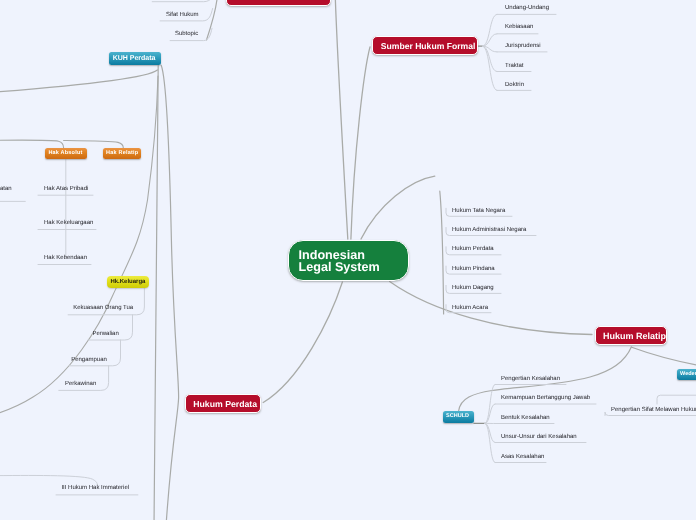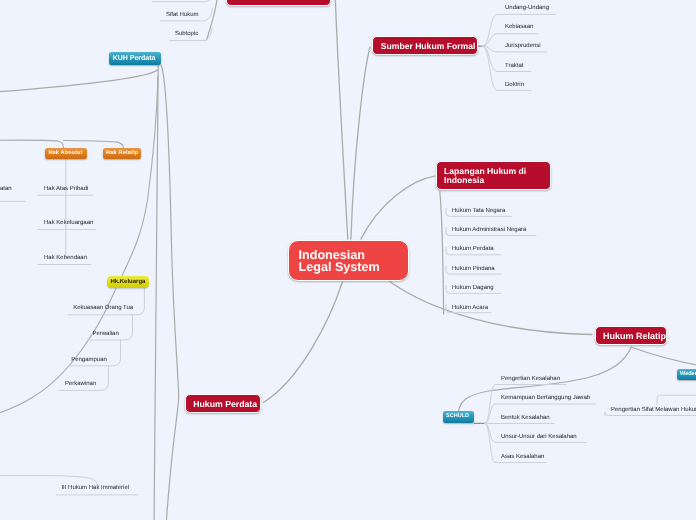--- a/index.html
+++ b/index.html
@@ -12,21 +12,21 @@
   svg#links{position:absolute;left:0;top:0;width:696px;height:520px;}
   .topic{position:absolute;box-sizing:border-box;white-space:pre;
          font-weight:bold;color:#fff;line-height:1;
          display:flex;align-items:center;
          border:1.5px solid #ffffff;border-radius:5px;
          box-shadow:0 1px 2px 0 rgba(120,120,120,.55);}
   .topic .lbl{display:block;width:100%;}
   .small{border:0;border-radius:2.5px;
          box-shadow:0 1px 1.5px -0.5px rgba(120,120,120,.55);}
   .c-red{background:#b50d2b;}
-  .c-pink{background:#ef4444;border-radius:10px;}
+  .c-pink{background:#15803d;border-radius:15px;}
   .c-teal{background:linear-gradient(to bottom,#4cb3ce 0%,#2f9dbd 40%,#0b7ba0 100%);}
   .c-orange{background:linear-gradient(to bottom,#eb9444 0%,#e0821f 45%,#cd6a12 100%);}
   .c-yellow{background:linear-gradient(to bottom,#edec42 0%,#e1df1a 45%,#cecc08 100%);color:#26260f;text-shadow:none;border-radius:4px;}
   .leaf{position:absolute;box-sizing:border-box;white-space:nowrap;
         color:#24242a;font-size:6px;line-height:1;}
 </style>
 </head>
 <body>
 
 <div id="stage">
@@ -90,22 +90,20 @@
       <path d="M 120.5,340.0 L 120.5,358.0 Q 120.5,365.8 112.7,365.8 L 69.4,365.8" stroke-width="1.0" stroke="#ccd0d8"></path>
       <path d="M 108.6,365.8 L 108.6,382.59999999999997 Q 108.6,390.4 100.8,390.4 L 58.8,390.4" stroke-width="1.0" stroke="#ccd0d8"></path>
       <path d="M -4,475.6 C 40,475.3 84,475.1 92.5,479.2 C 96.3,481.2 97.4,483 97.4,484.8" stroke-width="1.0" stroke="#ccd0d8"></path>
       <path d="M 56,494.9 L 137.9,494.9" stroke-width="1.0" stroke="#ccd0d8"></path>
     </g>
   </svg>
   <div class="topic c-pink" style="left:288px;top:240px;width:121px;height:41px;font-size:12.6px;padding-left:9.5px;line-height:12px;"><span class="lbl">Indonesian
 Legal System</span></div>
   <div class="topic c-red" style="left:226.2px;top:-14.5px;width:105px;height:20.3px;font-size:8.7px;padding-left:7.6px;line-height:8.7px;"></div>
   <div class="topic c-red" style="left:372.2px;top:36.4px;width:105.5px;height:18.6px;font-size:8.6px;padding-left:7.6px;line-height:8.6px;padding-top:5.0px;align-items:flex-start;"><span class="lbl">Sumber Hukum Formal</span></div>
-  <div class="topic c-red" style="left:435.5px;top:161.2px;width:115px;height:28.5px;font-size:8.6px;padding-left:7.6px;line-height:9.3px;padding-top:4.6px;align-items:flex-start;"><span class="lbl">Lapangan Hukum di
-Indonesia</span></div>
   <div class="topic c-red" style="left:184.7px;top:394.1px;width:76.5px;height:19px;font-size:8.7px;padding-left:7.6px;line-height:8.7px;padding-top:5.0px;align-items:flex-start;"><span class="lbl">Hukum Perdata</span></div>
   <div class="topic c-red" style="left:594.7px;top:326.1px;width:72.5px;height:19.2px;font-size:9px;padding-left:7.3px;line-height:9px;padding-top:5.0px;align-items:flex-start;"><span class="lbl">Hukum Relatip</span></div>
   <div class="topic c-teal small" style="left:108.5px;top:51.5px;width:52.5px;height:13.5px;font-size:7px;padding-left:4.2px;line-height:7px;"><span class="lbl">KUH Perdata</span></div>
   <div class="topic c-teal small" style="left:442.8px;top:411px;width:31.2px;height:12px;font-size:5.5px;padding-left:3.3px;line-height:5.5px;"><span class="lbl">SCHULD</span></div>
   <div class="topic c-teal small" style="left:676.8px;top:368.6px;width:62px;height:11.8px;font-size:5.5px;padding-left:3.3px;line-height:5.5px;"><span class="lbl">Wederechtelijkheid</span></div>
   <div class="topic c-orange small" style="left:44.8px;top:148.3px;width:42px;height:11.2px;font-size:5.5px;padding-left:3.6px;line-height:5.5px;letter-spacing:0.2px;"><span class="lbl">Hak Absolut</span></div>
   <div class="topic c-orange small" style="left:102.5px;top:148.3px;width:38.5px;height:11.2px;font-size:5.5px;padding-left:3.6px;line-height:5.5px;letter-spacing:0.2px;"><span class="lbl">Hak Relatip</span></div>
   <div class="topic c-yellow small" style="left:106.9px;top:275.8px;width:42px;height:11.8px;font-size:6px;padding-left:3.5px;line-height:6px;"><span class="lbl">Hk.Keluarga</span></div>
   <div class="leaf" style="left:0px;width:198.6px;text-align:right;top:11.5px;">Sifat Hukum</div>
   <div class="leaf" style="left:0px;width:198.3px;text-align:right;top:31.0px;">Subtopic</div>

